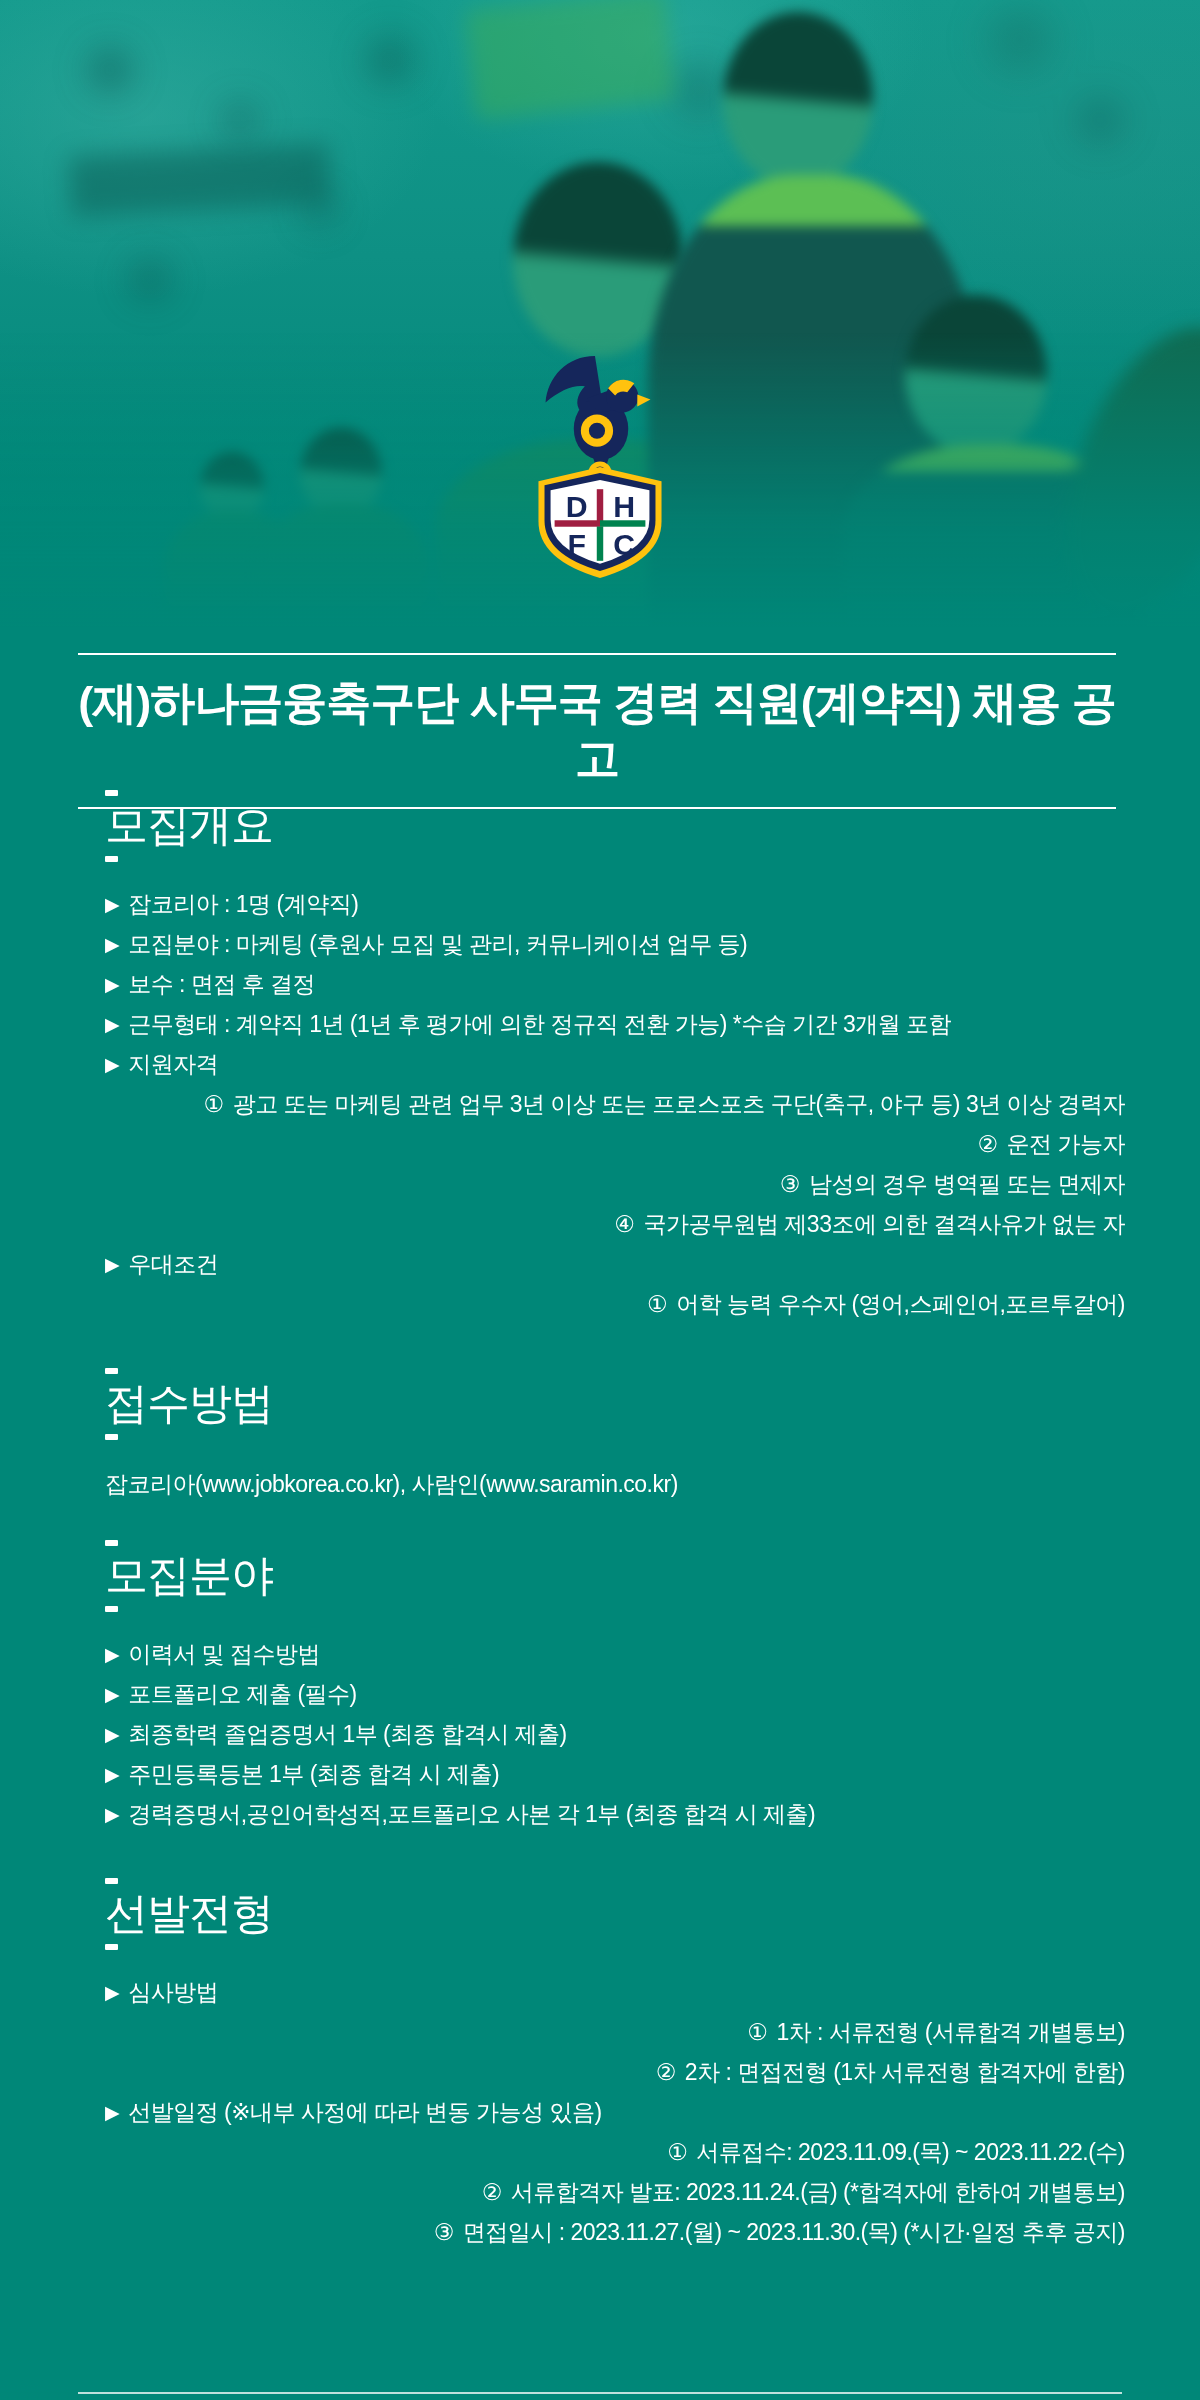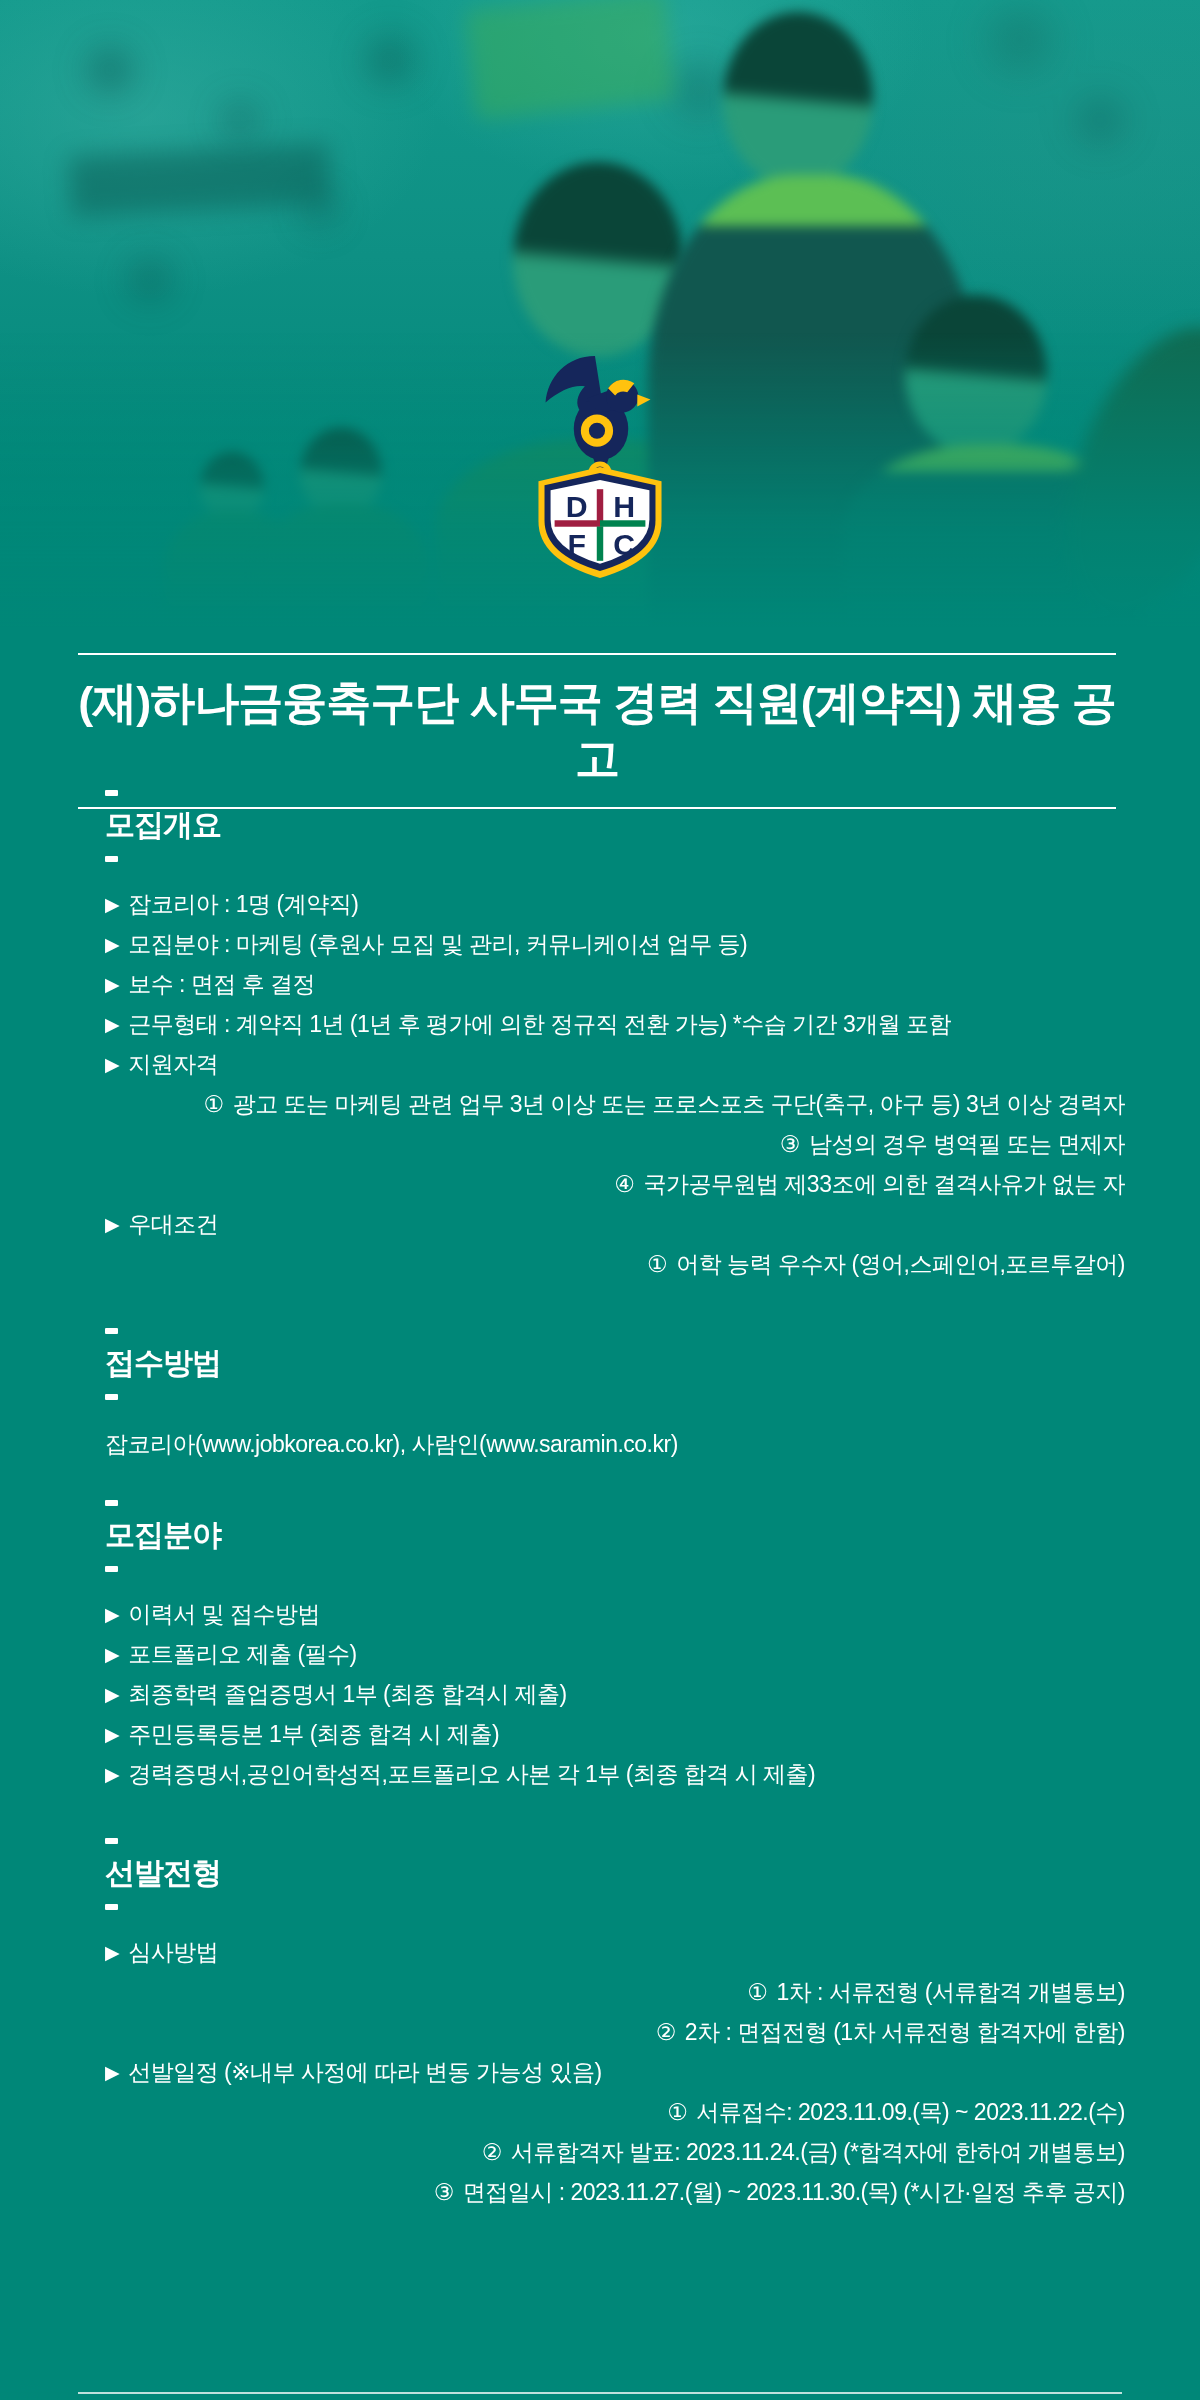--- a/index.html
+++ b/index.html
@@ -56,21 +56,21 @@
   .rule { border:none; height:2px; background:#ffffff; width:100%; }
   h1 { font-size:45px; line-height:56px; font-weight:800; letter-spacing:-1px;
     margin:20px 0; color:#ffffff; }
 
   
   .content { position:absolute; top:790px; left:105px; width:1020px; }
   .section { margin-bottom:44px; }
   .section.gap-lg { margin-bottom:36px; }
   .section.push-down { margin-top:20px; }
   .dash { width:13px; height:6px; background:#ffffff; border-radius:1px; }
-  h2 { font-size:30px; line-height:42px; font-weight:700; letter-spacing:-1px;
+  h2 { font-size:43px; line-height:42px; font-weight:400; letter-spacing:-1px;
     margin:8px 0 10px; color:#ffffff; }
   .items { margin-top:22px; list-style:none; }
   .item { height:40px; line-height:40px; font-size:23px; font-weight:500;
     letter-spacing:-0.5px; white-space:nowrap; }
   .item .marker { display:inline-block; margin-right:9px; }
   .item.arrow .marker { font-size:19px; transform:translateY(-1px); }
   .item.num { padding-left:34px;text-align:right; }
   .body-line { margin-top:24px; font-size:23px; line-height:40px; font-weight:500;
     letter-spacing:-0.5px; }
 
@@ -156,20 +156,21 @@
     <div class="dash"></div>
     <h2>모집개요</h2>
     <div class="dash"></div>
     <ul class="items">
       <li class="item arrow"><span class="marker">▶</span><span>잡코리아 : 1명 (계약직)</span></li>
       <li class="item arrow"><span class="marker">▶</span><span>모집분야 : 마케팅 (후원사 모집 및 관리, 커뮤니케이션 업무 등)</span></li>
       <li class="item arrow"><span class="marker">▶</span><span>보수 : 면접 후 결정</span></li>
       <li class="item arrow"><span class="marker">▶</span><span>근무형태 : 계약직 1년 (1년 후 평가에 의한 정규직 전환 가능) *수습 기간 3개월 포함</span></li>
       <li class="item arrow"><span class="marker">▶</span><span>지원자격</span></li>
       <li class="item num"><span class="marker">①</span><span>광고 또는 마케팅 관련 업무 3년 이상 또는 프로스포츠 구단(축구, 야구 등) 3년 이상 경력자</span></li>
+      <li class="item num"><span class="marker">②</span><span>운전 가능자</span></li>
       <li class="item num"><span class="marker">③</span><span>남성의 경우 병역필 또는 면제자</span></li>
       <li class="item num"><span class="marker">④</span><span>국가공무원법 제33조에 의한 결격사유가 없는 자</span></li>
       <li class="item arrow"><span class="marker">▶</span><span>우대조건</span></li>
       <li class="item num"><span class="marker">①</span><span>어학 능력 우수자 (영어,스페인어,포르투갈어)</span></li>
     </ul>
   </section>
 
   <section class="section gap-lg">
     <div class="dash"></div>
     <h2>접수방법</h2>

